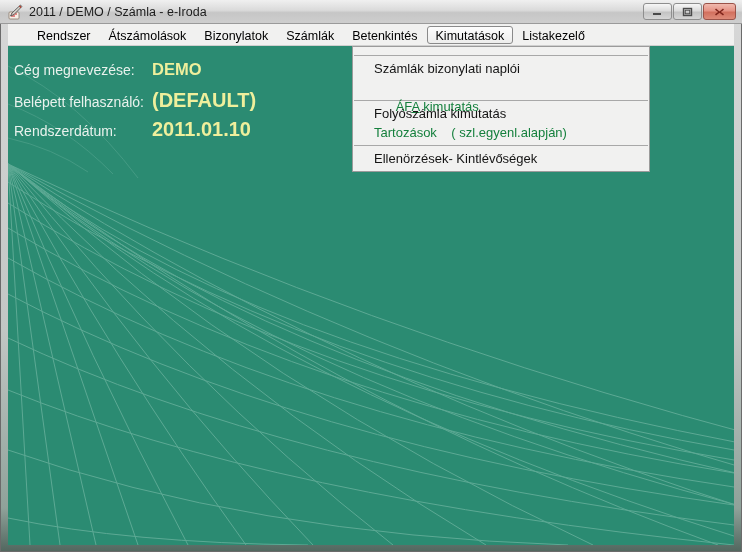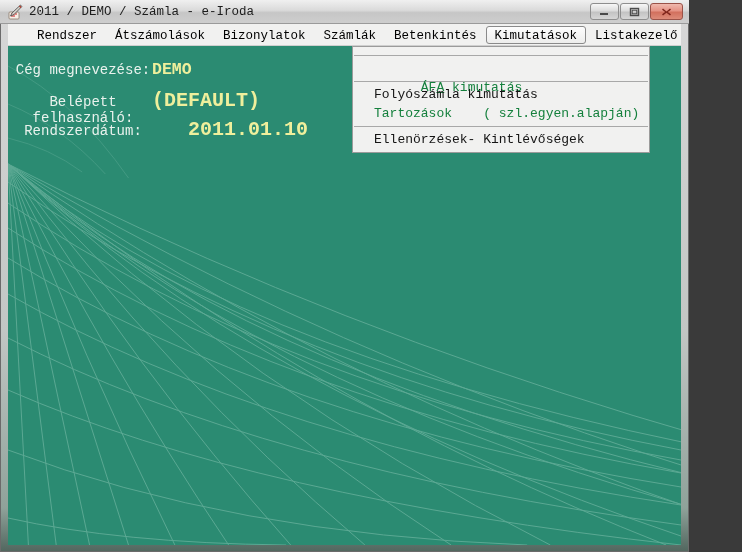--- a/index.html
+++ b/index.html
@@ -1,22 +1,22 @@
 <!DOCTYPE html>
 <html><head>
 <meta charset="utf-8">
 <style>
   html,body{margin:0;padding:0;background:#3a3a3a;}
   *{box-sizing:border-box;}
   body{font-family:"Liberation Sans","DejaVu Sans",sans-serif;}
 
   .window{
-    position:relative;width:689px;height:552px;overflow:hidden;
+    position:relative;width:742px;height:552px;overflow:hidden;
     background:linear-gradient(to bottom,#d8d8d8,#c2c6c4 60%,#8fa29a 92%,#51665e);
-    outline:1px solid #6b6b6b;outline-offset:-1px;font-family:Liberation Mono, monospace;
+    outline:1px solid #6b6b6b;outline-offset:-1px;
   }
 
   
   .titlebar{
     position:absolute;top:0;left:0;right:0;height:24px;
     background:linear-gradient(to bottom,#f0f0f0,#dadada 45%,#c6c6c6 55%,#cecece);
     border-bottom:1px solid #9a9a9a;
     display:flex;align-items:center;padding:0 6px;
   }
   .title-icon{width:17px;height:16px;margin-right:6px;flex:0 0 auto;}
@@ -55,23 +55,23 @@
       linear-gradient(100deg,rgba(5,48,35,.50) 0%,rgba(5,48,35,.20) 26%,rgba(5,48,35,0) 50%),
       linear-gradient(to bottom,rgba(0,25,16,.22) 0px,rgba(0,25,16,0) 110px),
       radial-gradient(ellipse 95% 75% at 76% 32%,#33987f 0%,rgba(51,152,127,0) 72%),
       linear-gradient(to bottom,#2a8a71 0%,#2e907a 55%,#28795ف 85%,#1e5e4b 100%);
     background-color:#2b8b72;
   }
   .mesh{position:absolute;inset:0;width:100%;height:100%;}
 
   .info{position:absolute;top:0;left:0;right:0;}
   .info-row{position:absolute;left:6px;display:flex;align-items:baseline;}
-  .info-label{font-size:14px;color:#e9f2ed;width:138px;flex:0 0 auto;text-align:center;}
+  .info-label{font-size:14px;color:#e9f2ed;width:138px;flex:0 0 auto;}
   .info-value{font-size:20px;font-weight:bold;color:#efef9c;white-space:pre;}
-  .row-0{top:14px;} .row-1{top:43px;} .row-2{top:72px;gap:36px;}
+  .row-0{top:14px;} .row-1{top:43px;} .row-2{top:72px;}
   .row-0 .info-value{font-size:16.5px;}
 
   
   .dropdown{
     position:absolute;top:46px;left:352px;width:298px;z-index:20;
     background:#f1f1f0;border:1px solid #9b9b9b;
     padding:5px 0 3px;
   }
   .dd-item{
     height:19px;line-height:19px;padding-left:21px;font-size:13px;color:#141414;
@@ -174,23 +174,24 @@
       </div>
       <div class="info-row row-2">
         <span class="info-label">Rendszerdátum:</span>
         <span class="info-value">2011.01.10</span>
       </div>
     </div>
   </div>
 
   <div class="dropdown">
     <div class="dd-sep"></div>
+    <div class="dd-item">Számlák bizonylati naplói</div>
     <div class="dd-item disabled">
       <span>ÁF</span><span class="accel">A</span><span> kimutatás</span>
     </div>
     <div class="dd-sep"></div>
     <div class="dd-item">Folyószámla kimutatás</div>
-    <div class="dd-item disabled">Tartozások    ( szl.egyen.alapján)</div>
+    <div class="dd-item disabled">Tartozások    ( szl.egyenl.alapján)</div>
     <div class="dd-sep"></div>
     <div class="dd-item">Ellenörzések- Kintlévőségek</div>
   </div>
 
 </div>
 
 </body></html>

